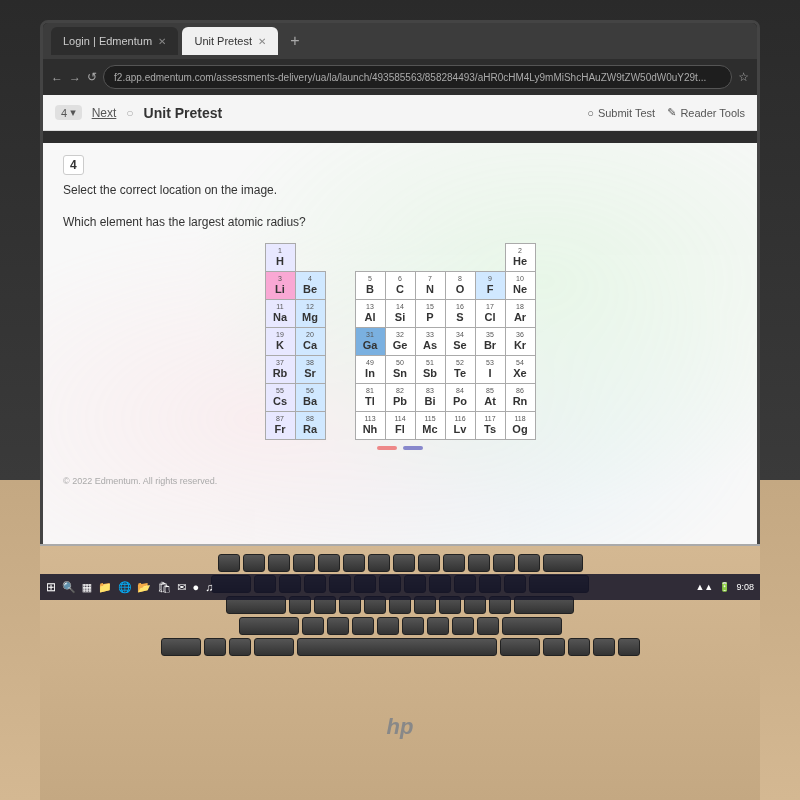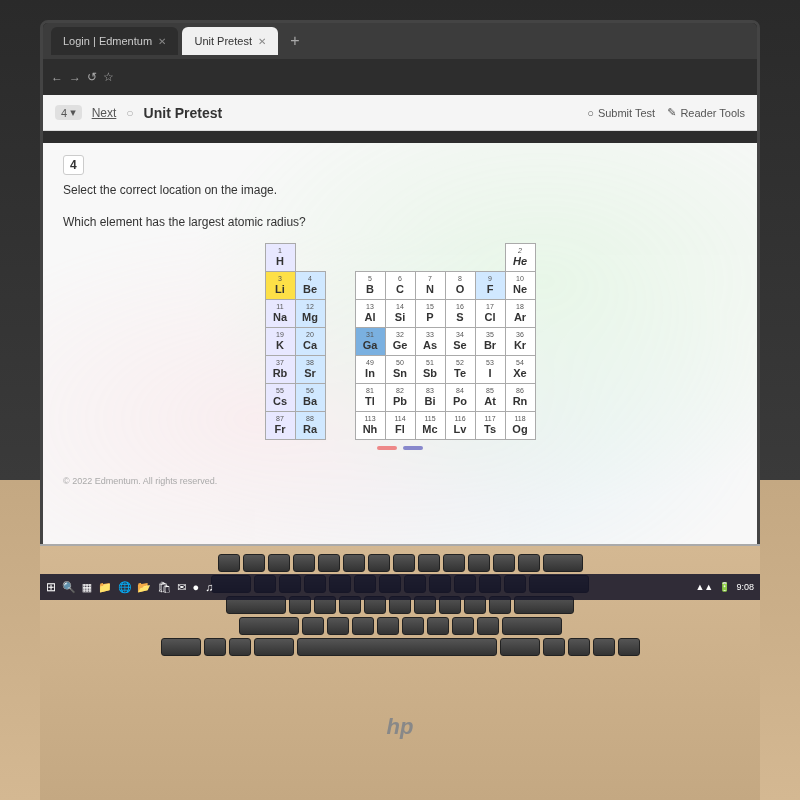--- a/index.html
+++ b/index.html
@@ -344,20 +344,23 @@
           <span>Unit Pretest</span>
           <span class="tab-close">✕</span>
         </div>
         <span class="tab-add">+</span>
       </div>
 
       <div class="address-bar-row">
         <span style="color:#aaa;font-size:12px;">←</span>
         <span style="color:#aaa;font-size:12px;">→</span>
         <span style="color:#aaa;font-size:12px;">↺</span>
+        <div class="address-bar">
+          <span>f2.app.edmentum.com/assessments-delivery/ua/la/launch/493585563/858284493/aHR0cHM4Ly9mMiShcHAuZW9tZW50dW0uY29t...</span>
+        </div>
         <span style="color:#aaa;font-size:12px;">☆</span>
       </div>
 
       <div class="nav-bar">
         <div class="nav-badge">
           <span>4</span>
           <span>▾</span>
         </div>
         <span class="nav-item">Next</span>
         <span style="color:#aaa;font-size:12px;">○</span>
@@ -388,28 +391,28 @@
         <div class="periodic-table-container">
           <table class="periodic-table">
             <tbody>
 
               <tr>
                 <td style="background:#e8e8ff;">
                   <span class="atomic-num">1</span>
                   <span class="symbol">H</span>
                 </td>
                 <td class="empty" colspan="16"></td>
-                <td style="background:#fff;font-style:italic;">
+                <td style="background:#fff;">
                   <span class="atomic-num">2</span>
                   <span class="symbol">He</span>
                 </td>
               </tr>
 
               <tr>
-                <td style="background:#fde047;">
+                <td style="background:#f9a8d4;">
                   <span class="atomic-num">3</span>
                   <span class="symbol">Li</span>
                 </td>
                 <td style="background:#d0e8ff;">
                   <span class="atomic-num">4</span>
                   <span class="symbol">Be</span>
                 </td>
                 <td class="empty" colspan="10"></td>
                 <td>
                   <span class="atomic-num">5</span>

